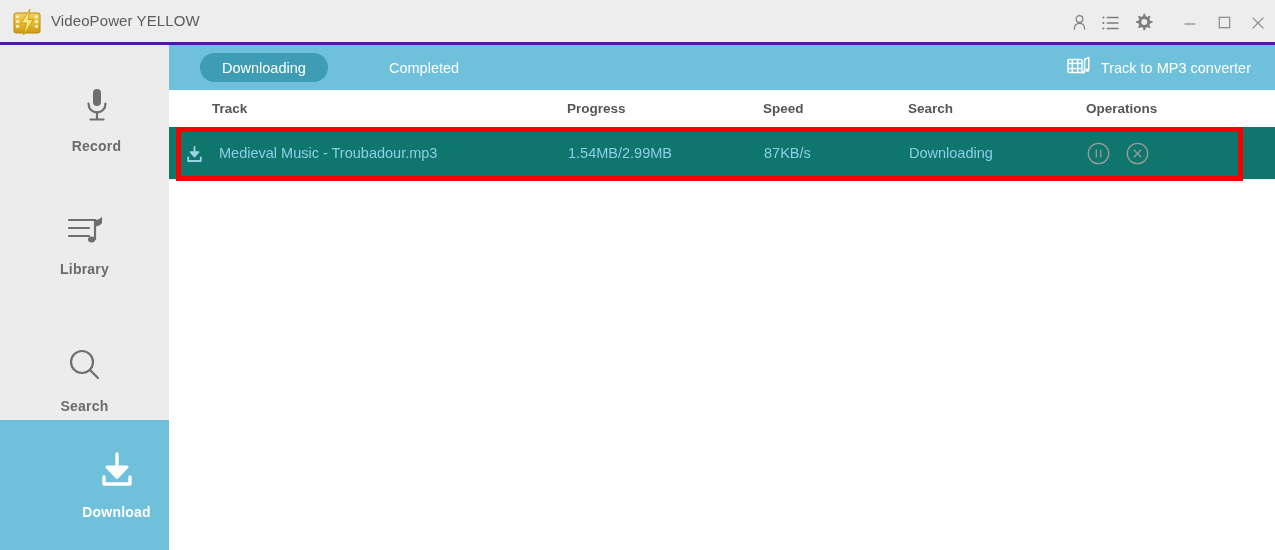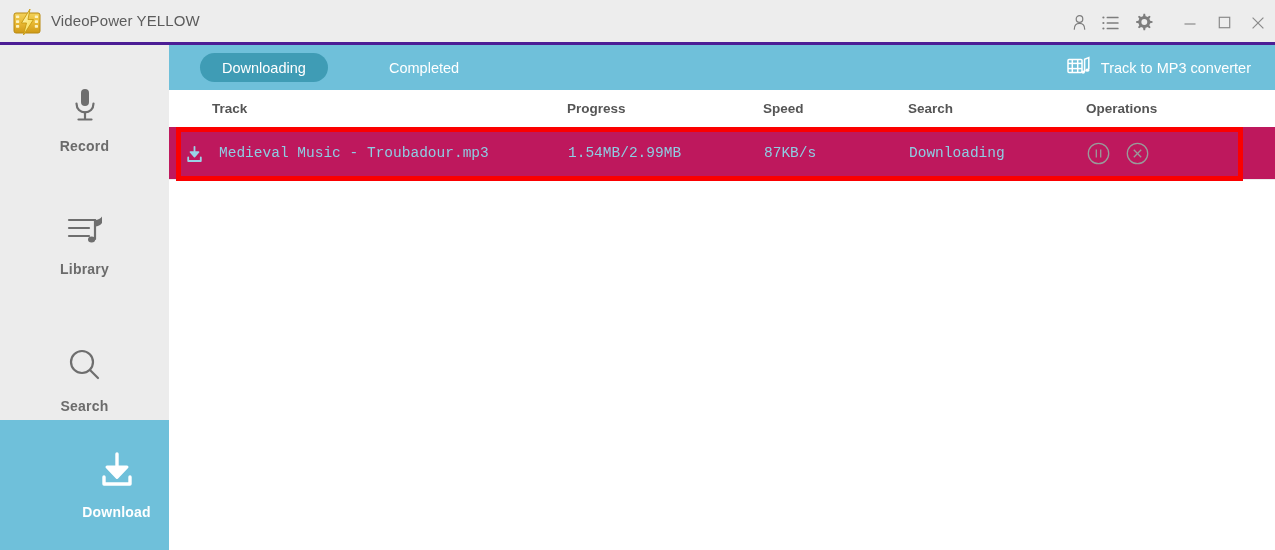--- a/index.html
+++ b/index.html
@@ -97,21 +97,21 @@
     color: #6b6b6b;
     letter-spacing: .2px;
   }
   .side-item.active {
     background: #6fc0da;
     padding-left: 32px;
   }
   .side-item.active .s-ico { color: #ffffff; }
   .side-item.active .s-lab { color: #ffffff; }
 
-  #side-record   { top: 20px;  height: 110px; }
+  #side-record   { top: 20px;  height: 110px; padding-left: 12px; }
   #side-library  { top: 145px; height: 110px; }
   #side-search   { top: 280px; height: 110px; }
   #side-download { top: 375px; height: 130px; }
 
   
   .content {
     position: absolute;
     left: 169px; top: 45px;
     width: 1156px; height: 505px;
     background: #ffffff;
@@ -181,24 +181,23 @@
   .rows {
     position: absolute;
     left: 0; top: 82px;
     width: 1106px; height: 423px;
     background: #ffffff;
   }
   .row {
     position: absolute;
     left: 0; top: 0;
     width: 1106px; height: 53px;
-    background: #be185d;
+    background: #0f766e;
     border-bottom: 1px solid #ececec;
     box-sizing: border-box;
-    font-family: Liberation Mono, monospace;
   }
   .row-dl-icon {
     position: absolute;
     left: 15px; top: 17px;
     width: 20px; height: 20px;
     color: #9ad3e6;
     display: flex;
     align-items: center;
     justify-content: center;
   }

